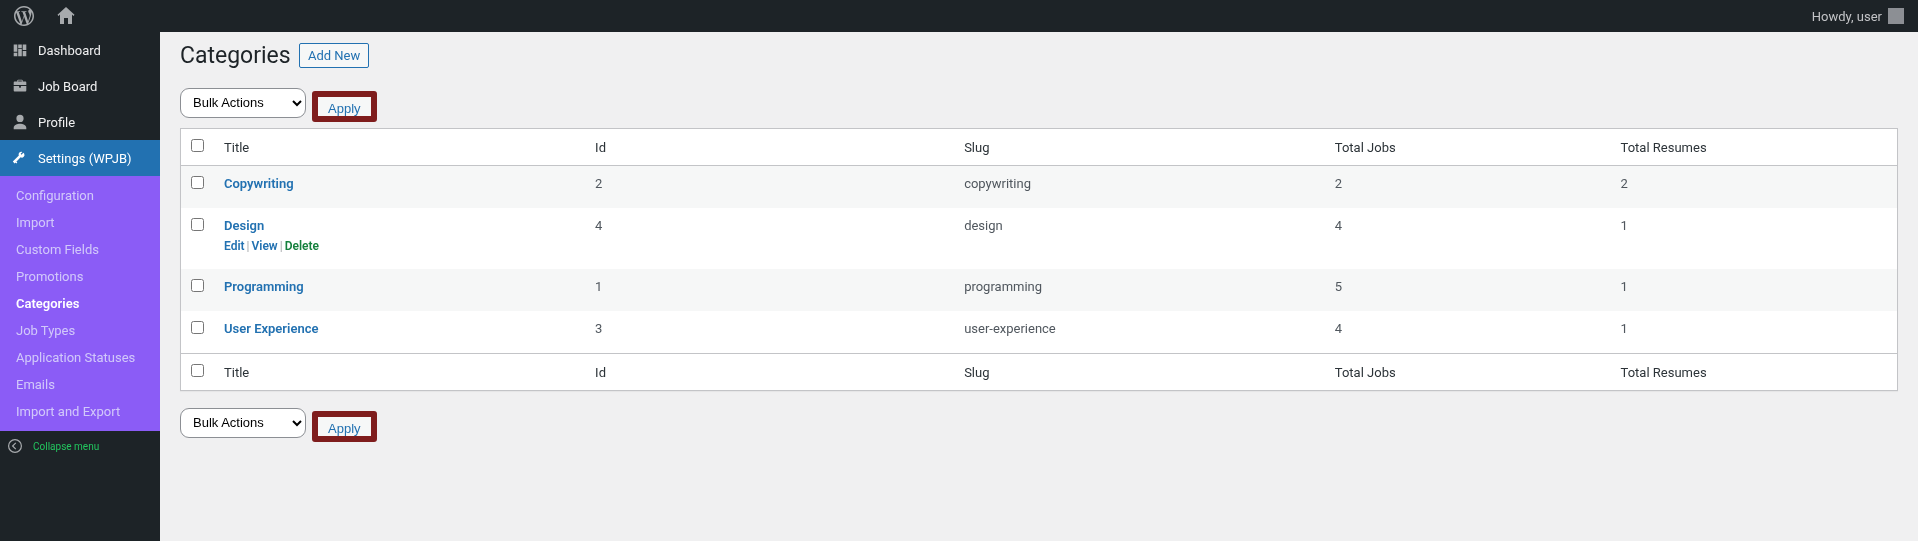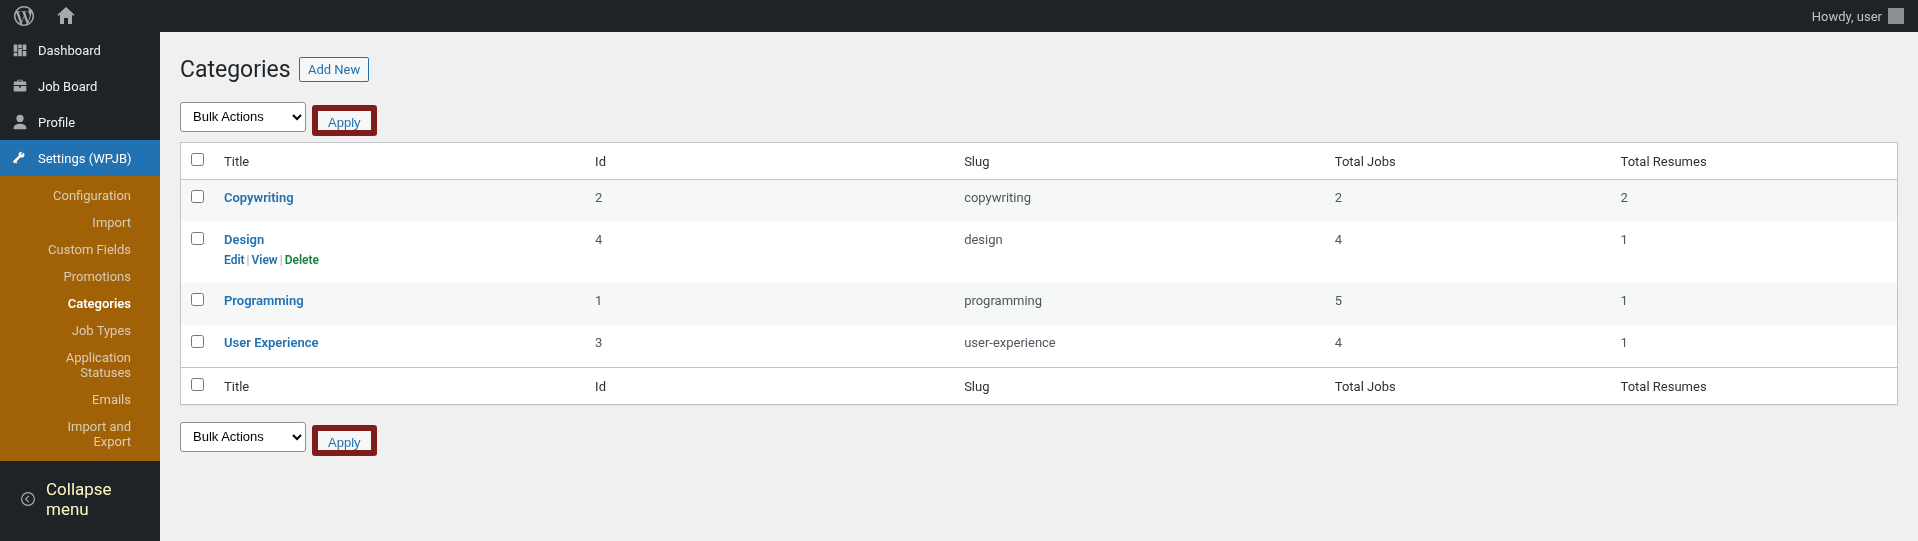--- a/index.html
+++ b/index.html
@@ -13,34 +13,34 @@
 #adminbar .avatar { width: 16px; height: 16px; background: #8c8f94; margin-left: 6px; }
 
 
 #adminmenu { position: fixed; top: 32px; left: 0; bottom: 0; width: 160px; background: #1d2327; color: #c3c4c7; overflow: visible; }
 .menu-top { display: flex; align-items: center; gap: 8px; padding: 8px 10px; color: #f0f0f1; cursor: pointer; min-height: 34px; }
 .menu-top.current { background: #2271b1; color: #fff; position: relative; }
 .menu-top.current::after { content: ""; position: absolute; right: -8px; top: 50%; transform: translateY(-50%); border: 8px solid transparent; border-right-color: #f0f0f1; }
 .menu-icon { width: 20px; height: 20px; display: flex; align-items: center; justify-content: center; flex-shrink: 0; }
 .menu-icon svg { width: 18px; height: 18px; fill: #a7aaad; }
 .menu-top.current .menu-icon svg { fill: #fff; }
-.submenu { background: #a16207; padding: 6px 17px; text-align: right; }
+.submenu { background: #8b5cf6; padding: 6px 4px; }
 .submenu-item { padding: 6px 12px; color: rgba(240,246,252,0.7); cursor: pointer; font-size: 13px; }
 .submenu-item.current { color: #fff; font-weight: 600; }
-.collapse-item { display: flex; align-items: center; gap: 8px; padding: 18px; color: #fef9c3; cursor: pointer; font-size: 17px; }
+.collapse-item { display: flex; align-items: center; gap: 8px; padding: 5px; color: #22c55e; cursor: pointer; font-size: 10px; }
 .collapse-item .menu-icon svg { fill: #a7aaad; width: 16px; height: 16px;}
 
 
-#wpcontent { margin-left: 160px; padding-top: 46px; }
+#wpcontent { margin-left: 160px; padding-top: 32px; }
 #wpbody { padding: 10px 20px 40px 20px; }
 .wp-heading-inline { font-size: 23px; font-weight: 400; color: #1d2327; display: inline-block; margin-right: 5px; }
 .page-title-action { display: inline-block; position: relative; top: -3px; padding: 4px 8px; border: 1px solid #2271b1; border-radius: 2px; color: #2271b1; background: #f6f7f7; font-size: 13px; cursor: pointer; }
 
 .tablenav { margin: 12px 0 6px 0; display: flex; align-items: center; gap: 6px; }
-.tablenav select { font-size: 13px; padding: 4px 24px 4px 8px; border: 1px solid #8c8f94; border-radius: 3px; background: #fff; height: 30px; min-width: 110px; }
+.tablenav select { font-size: 13px; padding: 4px 24px 4px 8px; border: 1px solid #8c8f94; border-radius: 9px; background: #fff; height: 30px; min-width: 110px; }
 .button { font-size: 13px; padding: 4px 10px; border: 6px solid #7f1d1d; border-radius: 3px; background: #f6f7f7; color: #2271b1; cursor: pointer; height: 31px; margin-top: 8px; }
 
 table.wp-list-table { width: 100%; border-spacing: 0; background: #fff; border: 1px solid #c3c4c7; box-shadow: 0 1px 1px rgba(0,0,0,.04); }
 table.wp-list-table thead th, table.wp-list-table tfoot th { text-align: left; padding: 10px; font-weight: 400; color: #2c3338; border-bottom: 1px solid #c3c4c7; }
 table.wp-list-table tfoot th { border-bottom: none; border-top: 1px solid #c3c4c7; }
 table.wp-list-table tbody td { padding: 10px 10px 16px 10px; vertical-align: top; color: #50575e; }
 table.wp-list-table tbody tr:nth-child(odd) { background: #f6f7f7; }
 .check-col { width: 30px; text-align: center; }
 .check-col input { margin: 0; }
 .col-title a { color: #2271b1; text-decoration: none; font-weight: 600; }

